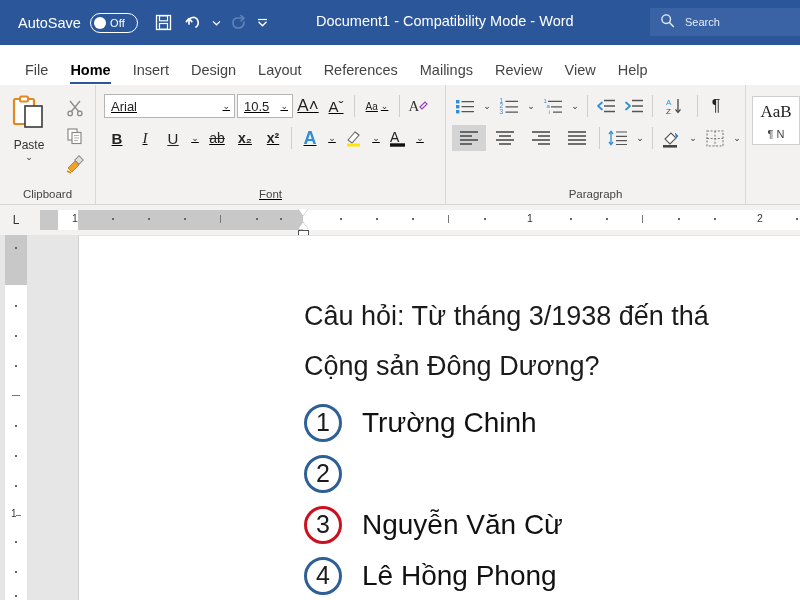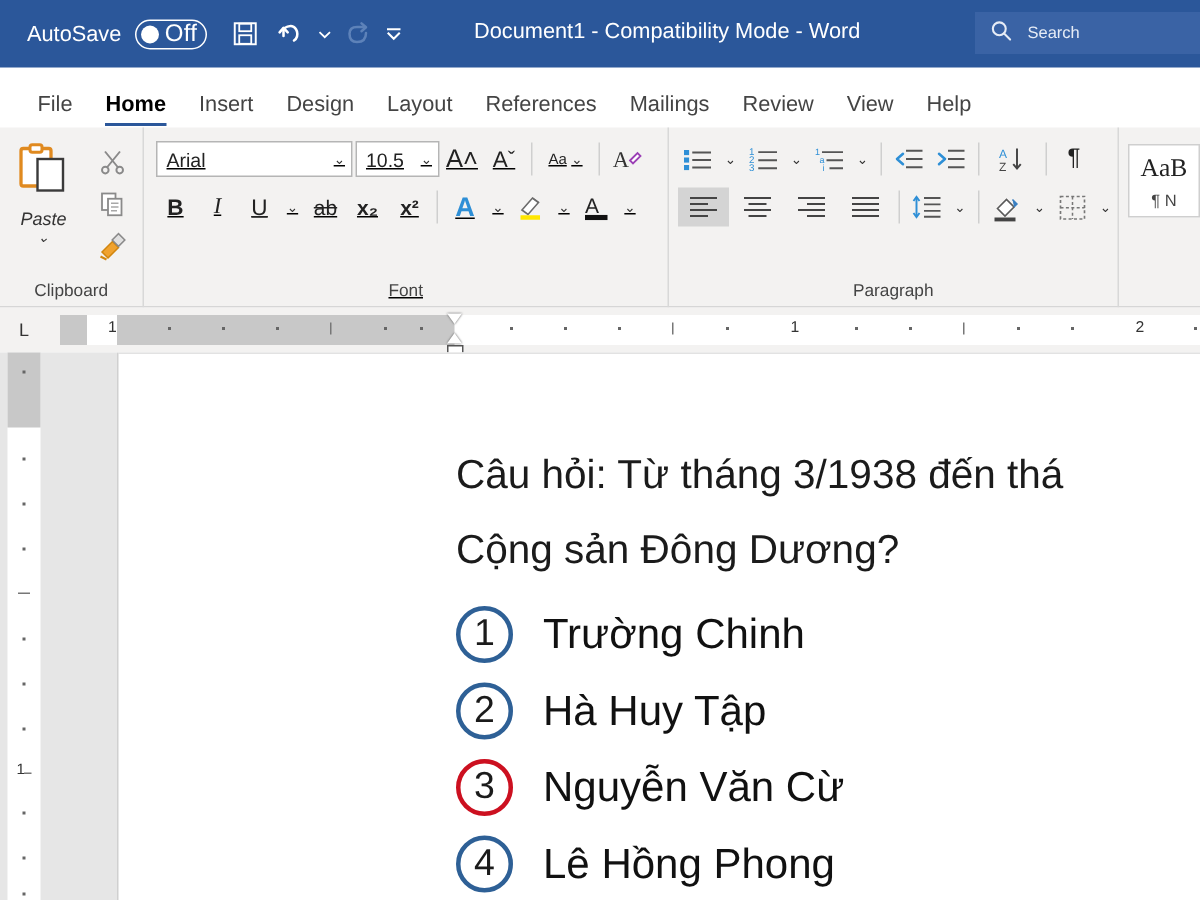--- a/index.html
+++ b/index.html
@@ -26,21 +26,21 @@
     width: 48px; height: 20px;
     border: 1.4px solid #ffffff;
     border-radius: 10px;
     display: flex; align-items: center;
     position: relative;
   }
   .autosave-knob {
     width: 12px; height: 12px; border-radius: 50%;
     background: #ffffff; margin-left: 3px;
   }
-  .autosave-state { font-size: 16px; color:#fff; margin-left: 4px; letter-spacing:0.2px;text-align:center;}
+  .autosave-state { font-size: 11px; color:#fff; margin-left: 4px; letter-spacing:0.2px;text-align:center;}
   .qat { display: flex; align-items: center; margin-left: 12px; gap: 2px; }
   .qat-btn {
     width: 28px; height: 28px;
     display: flex; align-items: center; justify-content: center;
   }
   .qat-caret { width: 14px; height: 26px; display:flex; align-items:center; justify-content:center; }
   .doc-title {
     position: absolute; left: 316px; top: 13px;
     font-size: 14.5px; white-space: nowrap; color: #ffffff;
   }
@@ -88,21 +88,21 @@
   }
   .group-body { flex: 1; display: flex; padding-top: 5px; }
   .group-label {
     height: 22px; font-size: 11.5px; color: #444;
     display: flex; align-items: center; justify-content: center;
     position: relative;
   }
 
   
   .grp-clipboard { width: 96px; }
-  .paste-col { width: 58px; display:flex; flex-direction: column; align-items:center; padding-top:4px;font-style:italic;}
+  .paste-col { width: 58px; display:flex; flex-direction: column; align-items:center; padding-top:4px;}
   .paste-label { font-size: 12px; color:#333; margin-top: 2px;}
   .paste-caret { font-size: 9px; color:#333; line-height: 10px;}
   .clip-small { width: 34px; display:flex; flex-direction:column; align-items:center; gap:2px; padding-top:5px;}
   .clip-small > div { width: 26px; height: 26px; display:flex; align-items:center; justify-content:center;}
 
   
   .grp-font { width: 350px; text-decoration: underline; }
   .font-rows { display:flex; flex-direction: column; width: 100%; padding-left: 8px; }
   .frow { height: 32px; display: flex; align-items: center; gap: 2px; }
   .combo {
@@ -590,21 +590,20 @@
       <div class="doc-line">Câu hỏi: Từ tháng 3/1938 đến thá</div>
       <div class="doc-line">Cộng sản Đông Dương?</div>
 
       <div class="ans-list">
         <div class="ans-row">
           <div class="ans-circle">1</div>
           <div class="ans-text">Trường Chinh</div>
         </div>
         <div class="ans-row">
           <div class="ans-circle">2</div>
-          <div class="ans-text">Hà Huy Tập</div>
         </div>
         <div class="ans-row">
           <div class="ans-circle hl">3</div>
           <div class="ans-text">Nguyễn Văn Cừ</div>
         </div>
         <div class="ans-row">
           <div class="ans-circle">4</div>
           <div class="ans-text">Lê Hồng Phong</div>
         </div>
       </div>

